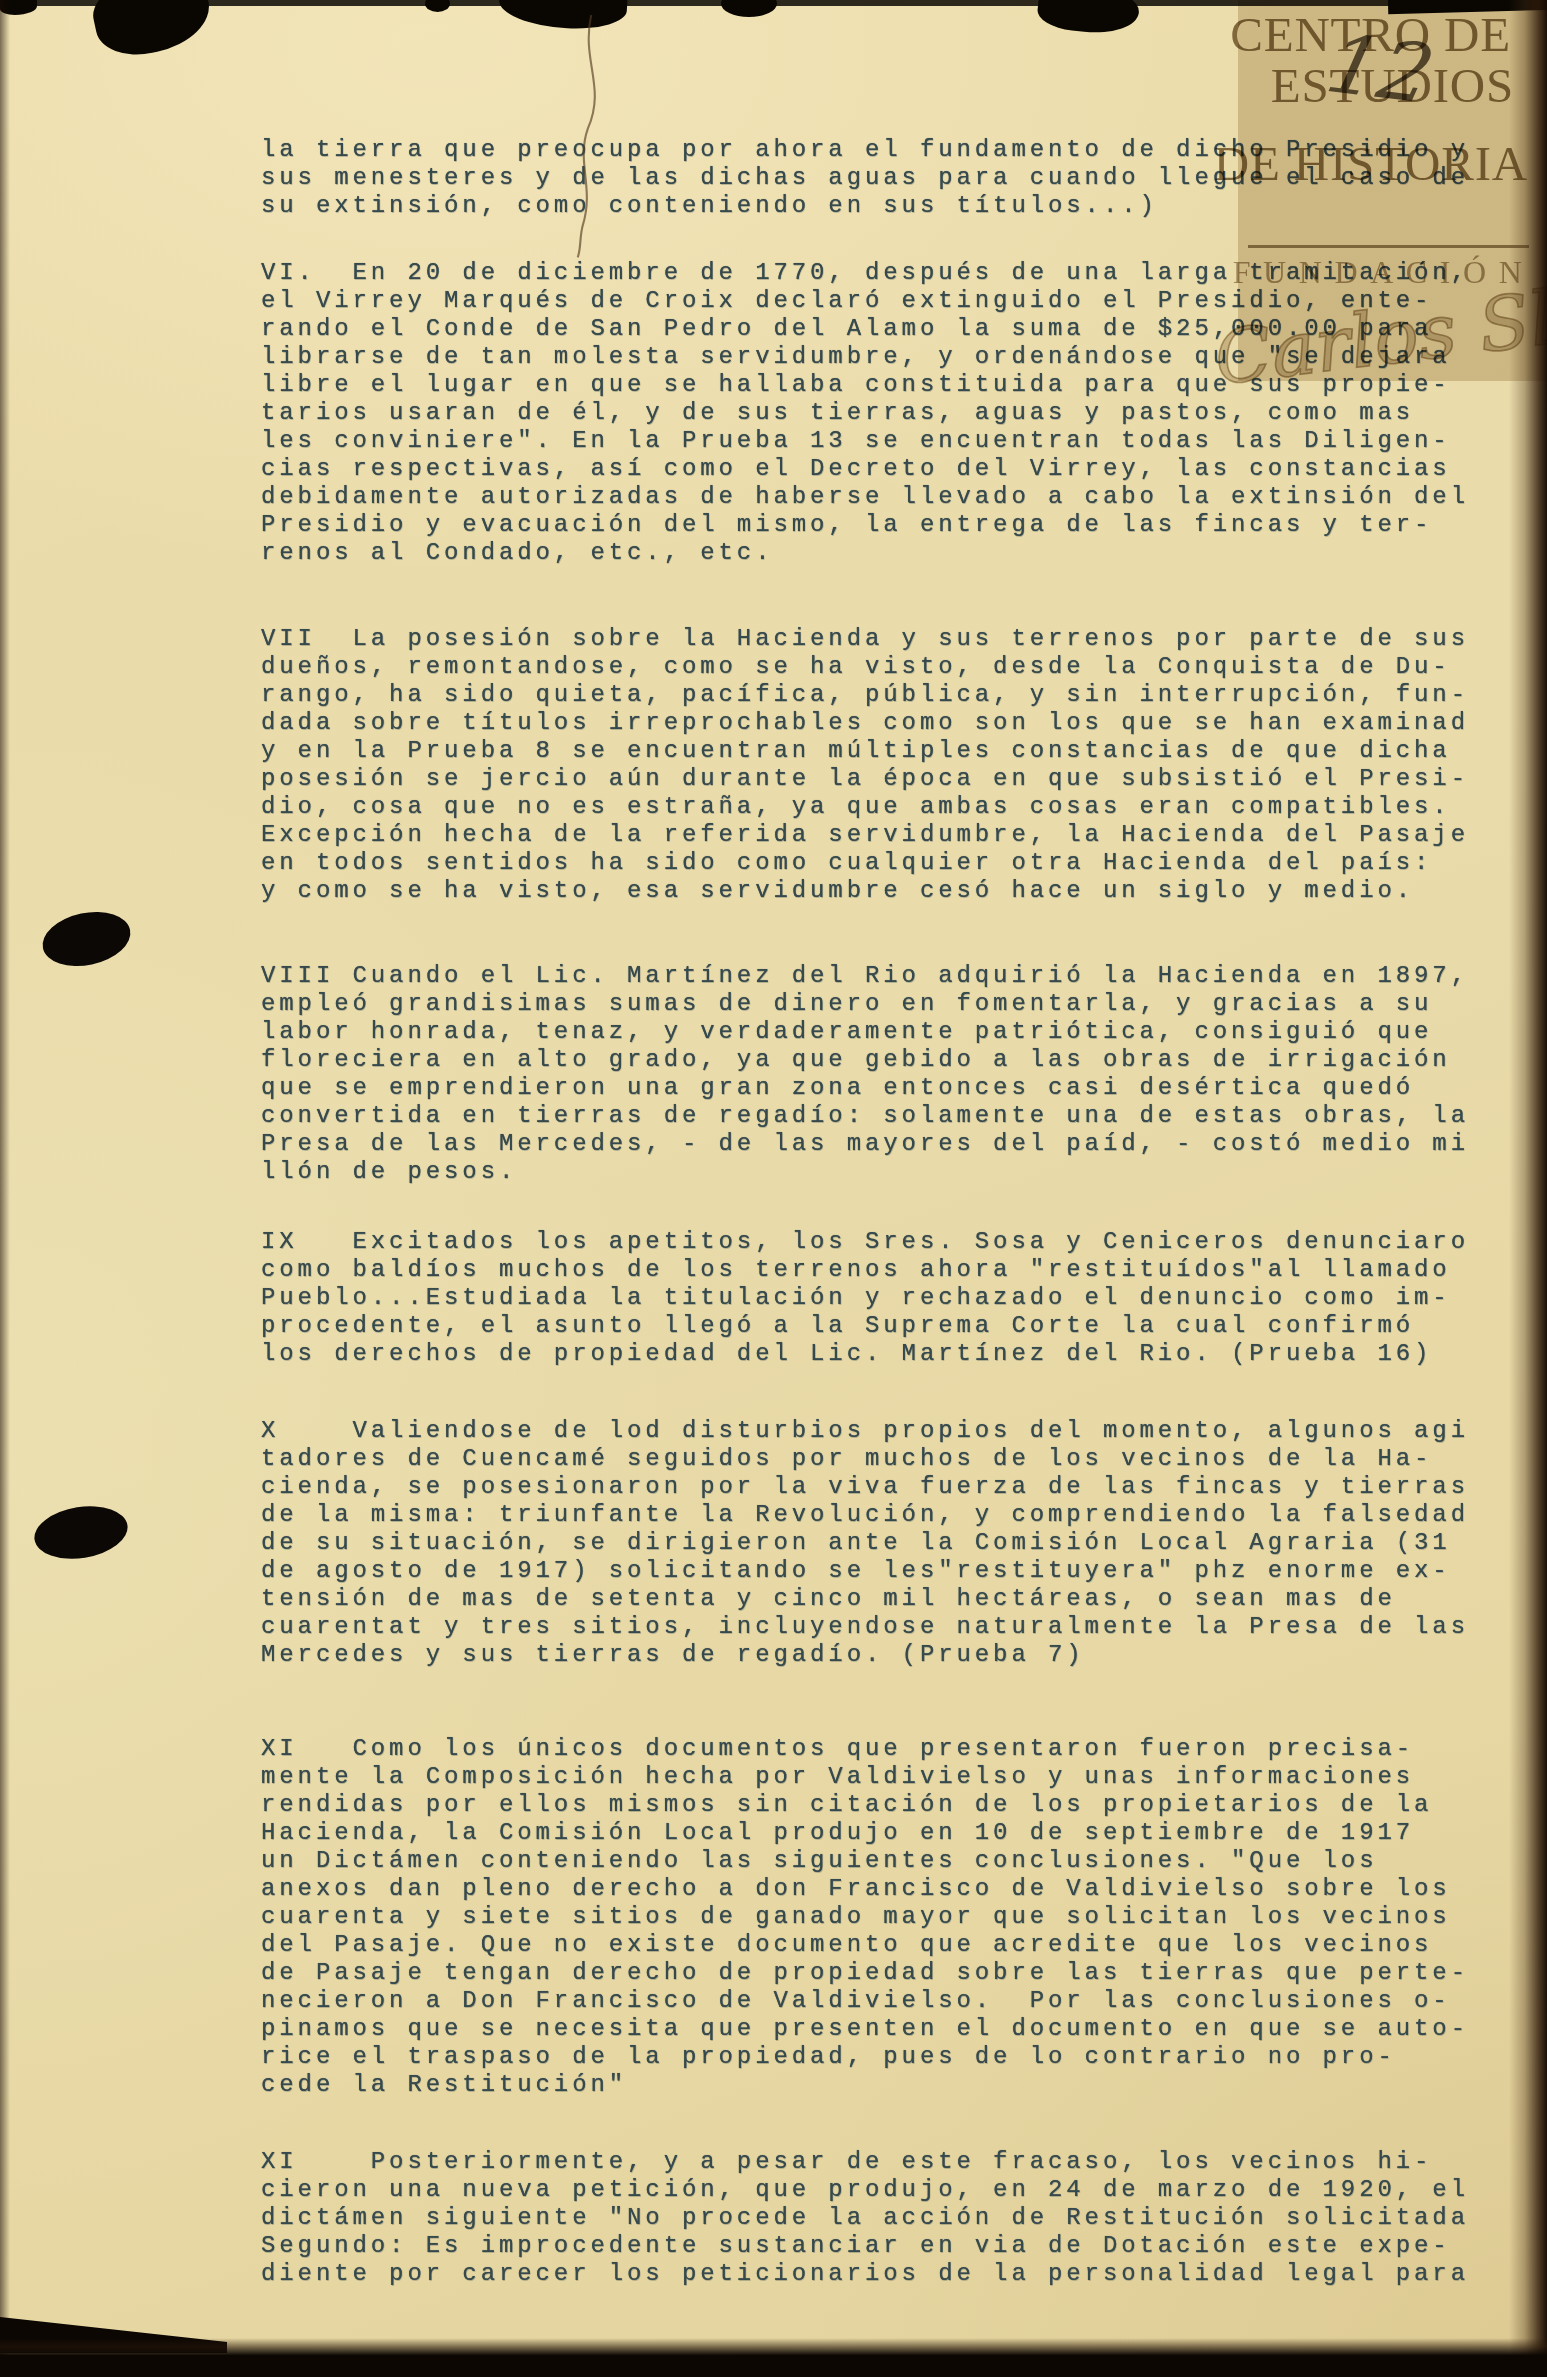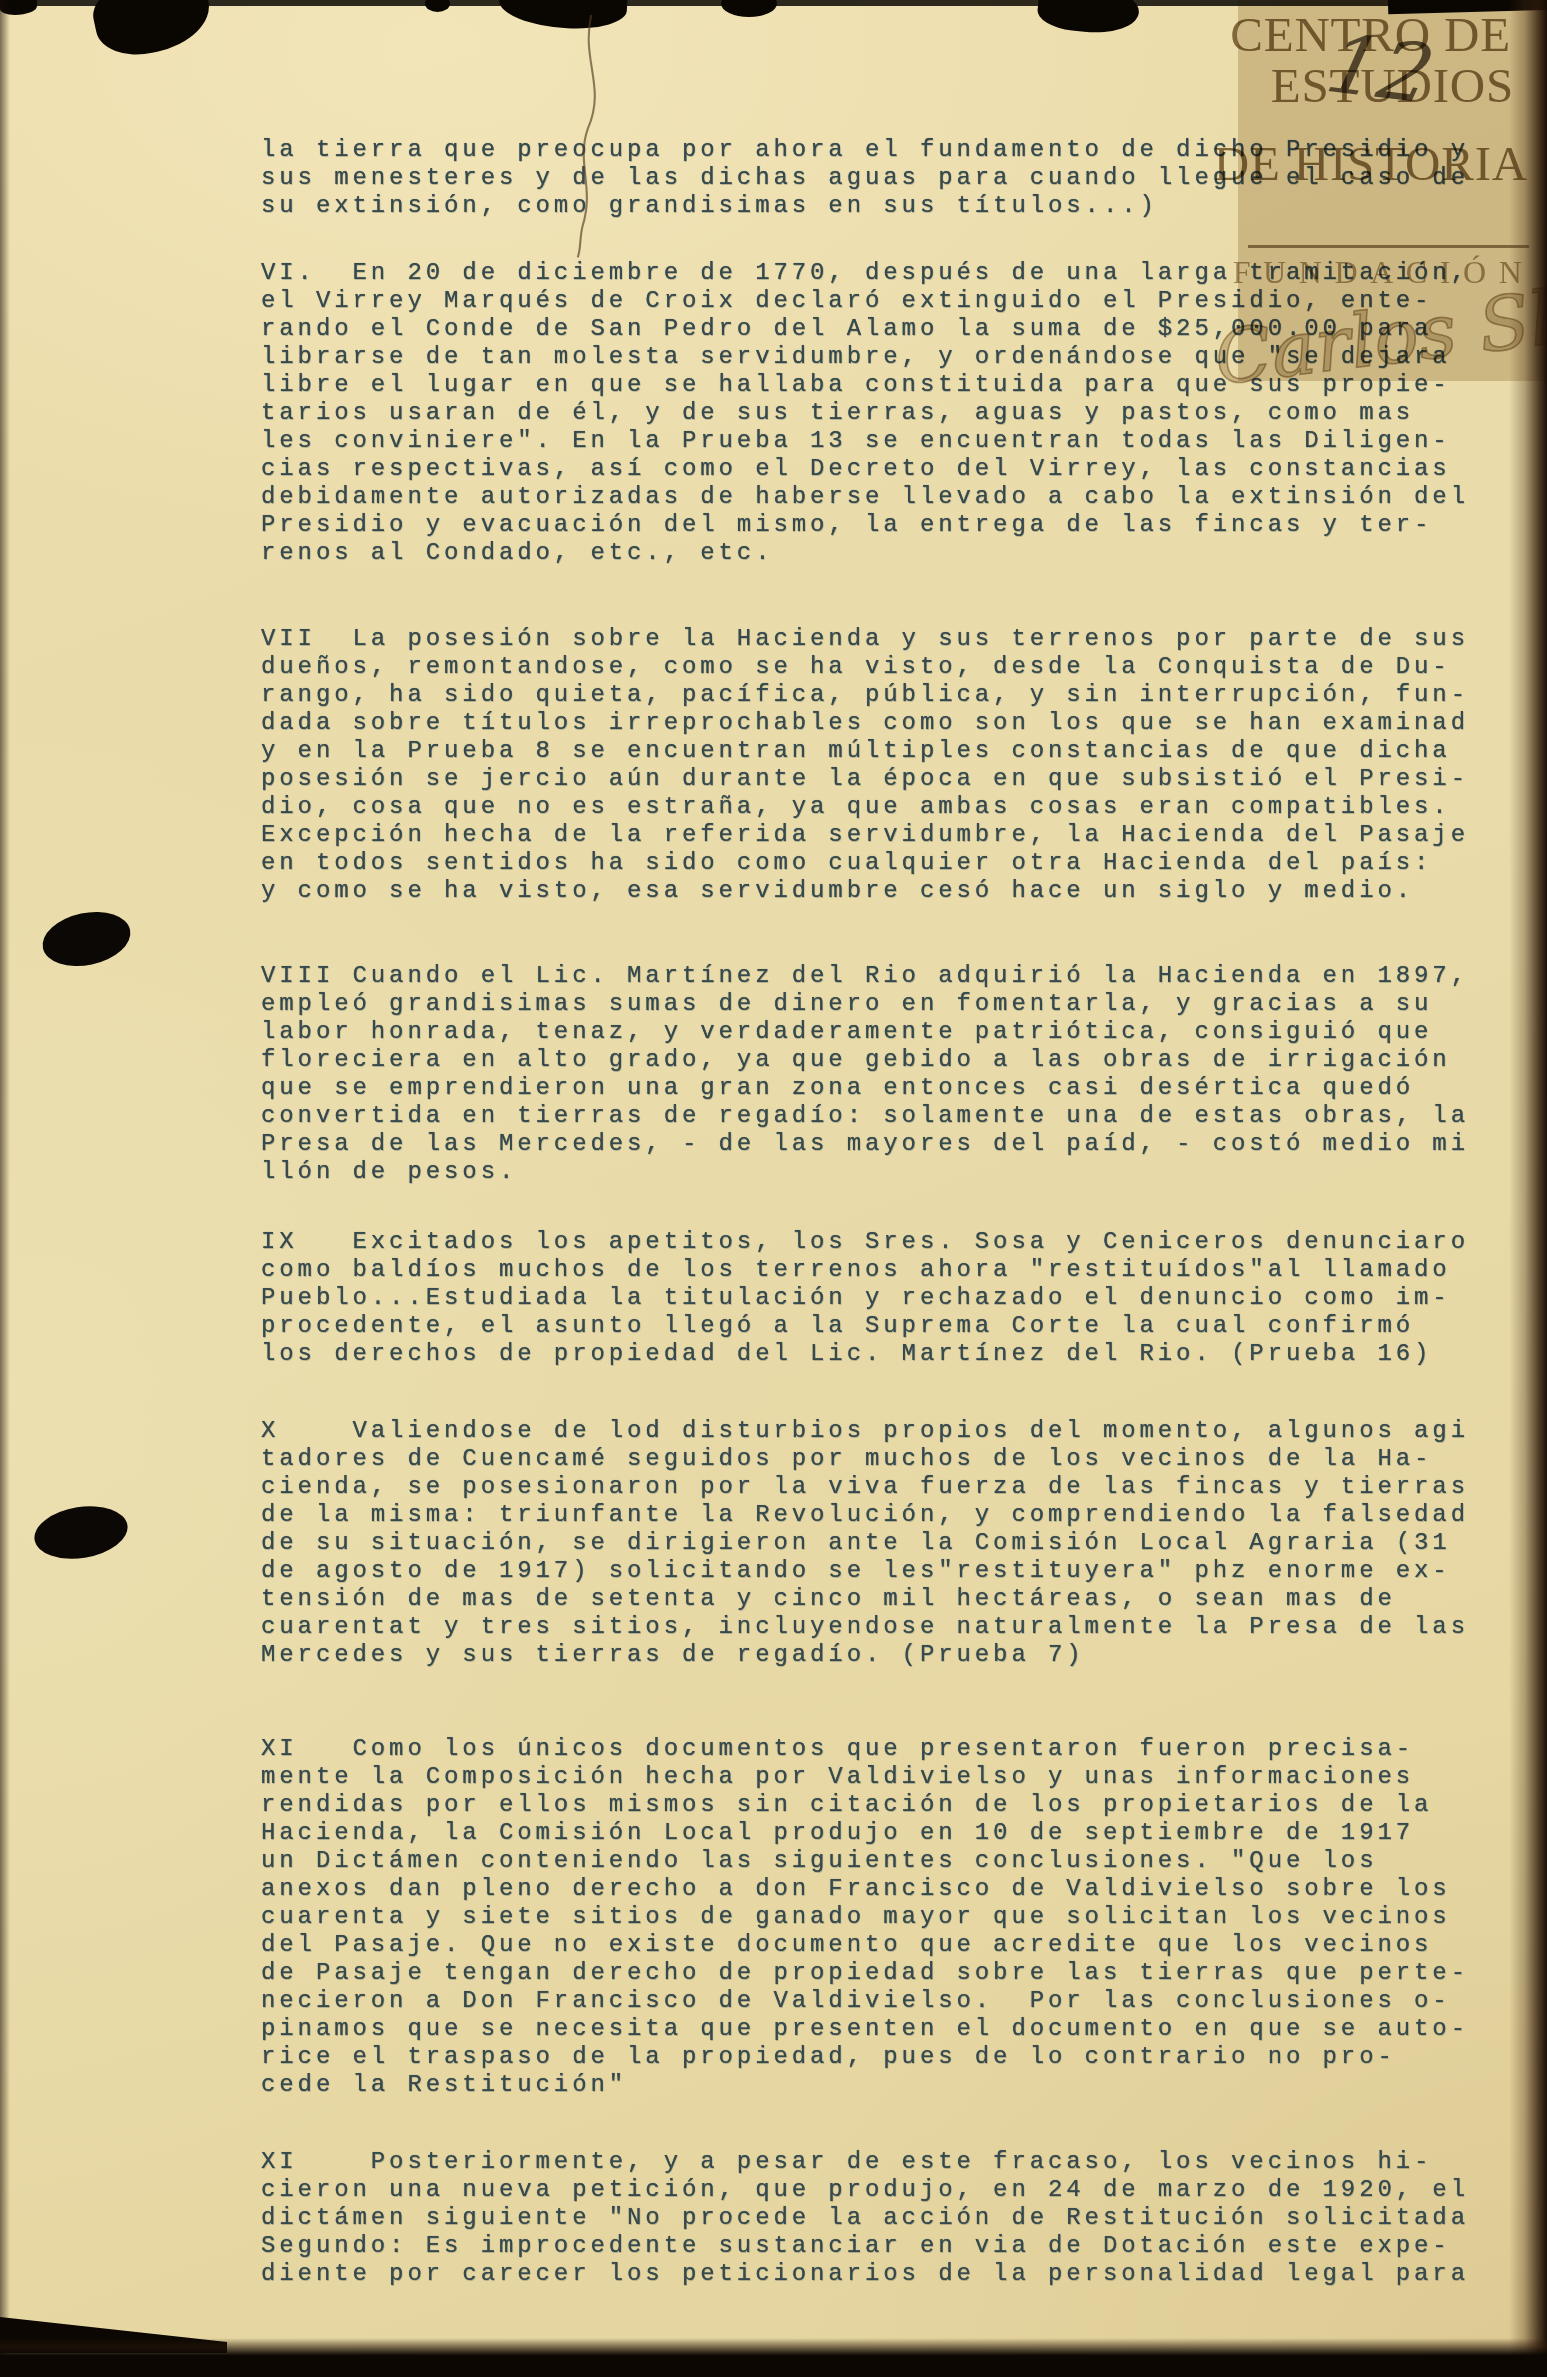--- a/index.html
+++ b/index.html
@@ -90,21 +90,21 @@
     clip-path:polygon(0 30%, 100% 78%, 100% 100%, 0 100%);}
 </style>
 </head>
 <body>
 
 <div id="page">
 
   <div id="paper"></div>
 
   <div id="text-layer">
-      <div class="para" style="top: 136px;"><div class="line">la tierra que preocupa por ahora el fundamento de dicho Presidio y</div><div class="line">sus menesteres y de las dichas aguas para cuando llegue el caso de</div><div class="line">su extinsión, como grandisimas en sus títulos...)</div></div>
+      <div class="para" style="top: 136px;"><div class="line">la tierra que preocupa por ahora el fundamento de dicho Presidio y</div><div class="line">sus menesteres y de las dichas aguas para cuando llegue el caso de</div><div class="line">su extinsión, como conteniendo en sus títulos...)</div></div>
       <div class="para" style="top: 259px;"><div class="line">VI.  En 20 de diciembre de 1770, después de una larga tramitación,</div><div class="line">el Virrey Marqués de Croix declaró extinguido el Presidio, ente-</div><div class="line">rando el Conde de San Pedro del Alamo la suma de $25,000.00 para</div><div class="line">librarse de tan molesta servidumbre, y ordenándose que "se dejara</div><div class="line">libre el lugar en que se hallaba constituida para que sus propie-</div><div class="line">tarios usaran de él, y de sus tierras, aguas y pastos, como mas</div><div class="line">les conviniere". En la Prueba 13 se encuentran todas las Diligen-</div><div class="line">cias respectivas, así como el Decreto del Virrey, las constancias</div><div class="line">debidamente autorizadas de haberse llevado a cabo la extinsión del</div><div class="line">Presidio y evacuación del mismo, la entrega de las fincas y ter-</div><div class="line">renos al Condado, etc., etc.</div></div>
       <div class="para" style="top: 625px;"><div class="line">VII  La posesión sobre la Hacienda y sus terrenos por parte de sus</div><div class="line">dueños, remontandose, como se ha visto, desde la Conquista de Du-</div><div class="line">rango, ha sido quieta, pacífica, pública, y sin interrupción, fun-</div><div class="line">dada sobre títulos irreprochables como son los que se han examinad</div><div class="line">y en la Prueba 8 se encuentran múltiples constancias de que dicha</div><div class="line">posesión se jercio aún durante la época en que subsistió el Presi-</div><div class="line">dio, cosa que no es estraña, ya que ambas cosas eran compatibles.</div><div class="line">Excepción hecha de la referida servidumbre, la Hacienda del Pasaje</div><div class="line">en todos sentidos ha sido como cualquier otra Hacienda del país:</div><div class="line">y como se ha visto, esa servidumbre cesó hace un siglo y medio.</div></div>
       <div class="para" style="top: 962px;"><div class="line">VIII Cuando el Lic. Martínez del Rio adquirió la Hacienda en 1897,</div><div class="line">empleó grandisimas sumas de dinero en fomentarla, y gracias a su</div><div class="line">labor honrada, tenaz, y verdaderamente patriótica, consiguió que</div><div class="line">floreciera en alto grado, ya que gebido a las obras de irrigación</div><div class="line">que se emprendieron una gran zona entonces casi desértica quedó</div><div class="line">convertida en tierras de regadío: solamente una de estas obras, la</div><div class="line">Presa de las Mercedes, - de las mayores del paíd, - costó medio mi</div><div class="line">llón de pesos.</div></div>
       <div class="para" style="top: 1228px;"><div class="line">IX   Excitados los apetitos, los Sres. Sosa y Ceniceros denunciaro</div><div class="line">como baldíos muchos de los terrenos ahora "restituídos"al llamado</div><div class="line">Pueblo...Estudiada la titulación y rechazado el denuncio como im-</div><div class="line">procedente, el asunto llegó a la Suprema Corte la cual confirmó</div><div class="line">los derechos de propiedad del Lic. Martínez del Rio. (Prueba 16)</div></div>
       <div class="para" style="top: 1417px;"><div class="line">X    Valiendose de lod disturbios propios del momento, algunos agi</div><div class="line">tadores de Cuencamé seguidos por muchos de los vecinos de la Ha-</div><div class="line">cienda, se posesionaron por la viva fuerza de las fincas y tierras</div><div class="line">de la misma: triunfante la Revolución, y comprendiendo la falsedad</div><div class="line">de su situación, se dirigieron ante la Comisión Local Agraria (31</div><div class="line">de agosto de 1917) solicitando se les"restituyera" phz enorme ex-</div><div class="line">tensión de mas de setenta y cinco mil hectáreas, o sean mas de</div><div class="line">cuarentat y tres sitios, incluyendose naturalmente la Presa de las</div><div class="line">Mercedes y sus tierras de regadío. (Prueba 7)</div></div>
       <div class="para" style="top: 1735px;"><div class="line">XI   Como los únicos documentos que presentaron fueron precisa-</div><div class="line">mente la Composición hecha por Valdivielso y unas informaciones</div><div class="line">rendidas por ellos mismos sin citación de los propietarios de la</div><div class="line">Hacienda, la Comisión Local produjo en 10 de septiembre de 1917</div><div class="line">un Dictámen conteniendo las siguientes conclusiones. "Que los</div><div class="line">anexos dan pleno derecho a don Francisco de Valdivielso sobre los</div><div class="line">cuarenta y siete sitios de ganado mayor que solicitan los vecinos</div><div class="line">del Pasaje. Que no existe documento que acredite que los vecinos</div><div class="line">de Pasaje tengan derecho de propiedad sobre las tierras que perte-</div><div class="line">necieron a Don Francisco de Valdivielso.  Por las conclusiones o-</div><div class="line">pinamos que se necesita que presenten el documento en que se auto-</div><div class="line">rice el traspaso de la propiedad, pues de lo contrario no pro-</div><div class="line">cede la Restitución"</div></div>
       <div class="para" style="top: 2148px;"><div class="line">XI    Posteriormente, y a pesar de este fracaso, los vecinos hi-</div><div class="line">cieron una nueva petición, que produjo, en 24 de marzo de 1920, el</div><div class="line">dictámen siguiente "No procede la acción de Restitución solicitada</div><div class="line">Segundo: Es improcedente sustanciar en via de Dotación este expe-</div><div class="line">diente por carecer los peticionarios de la personalidad legal para</div></div>
     </div>
 
   <div class="wm-band"></div>

